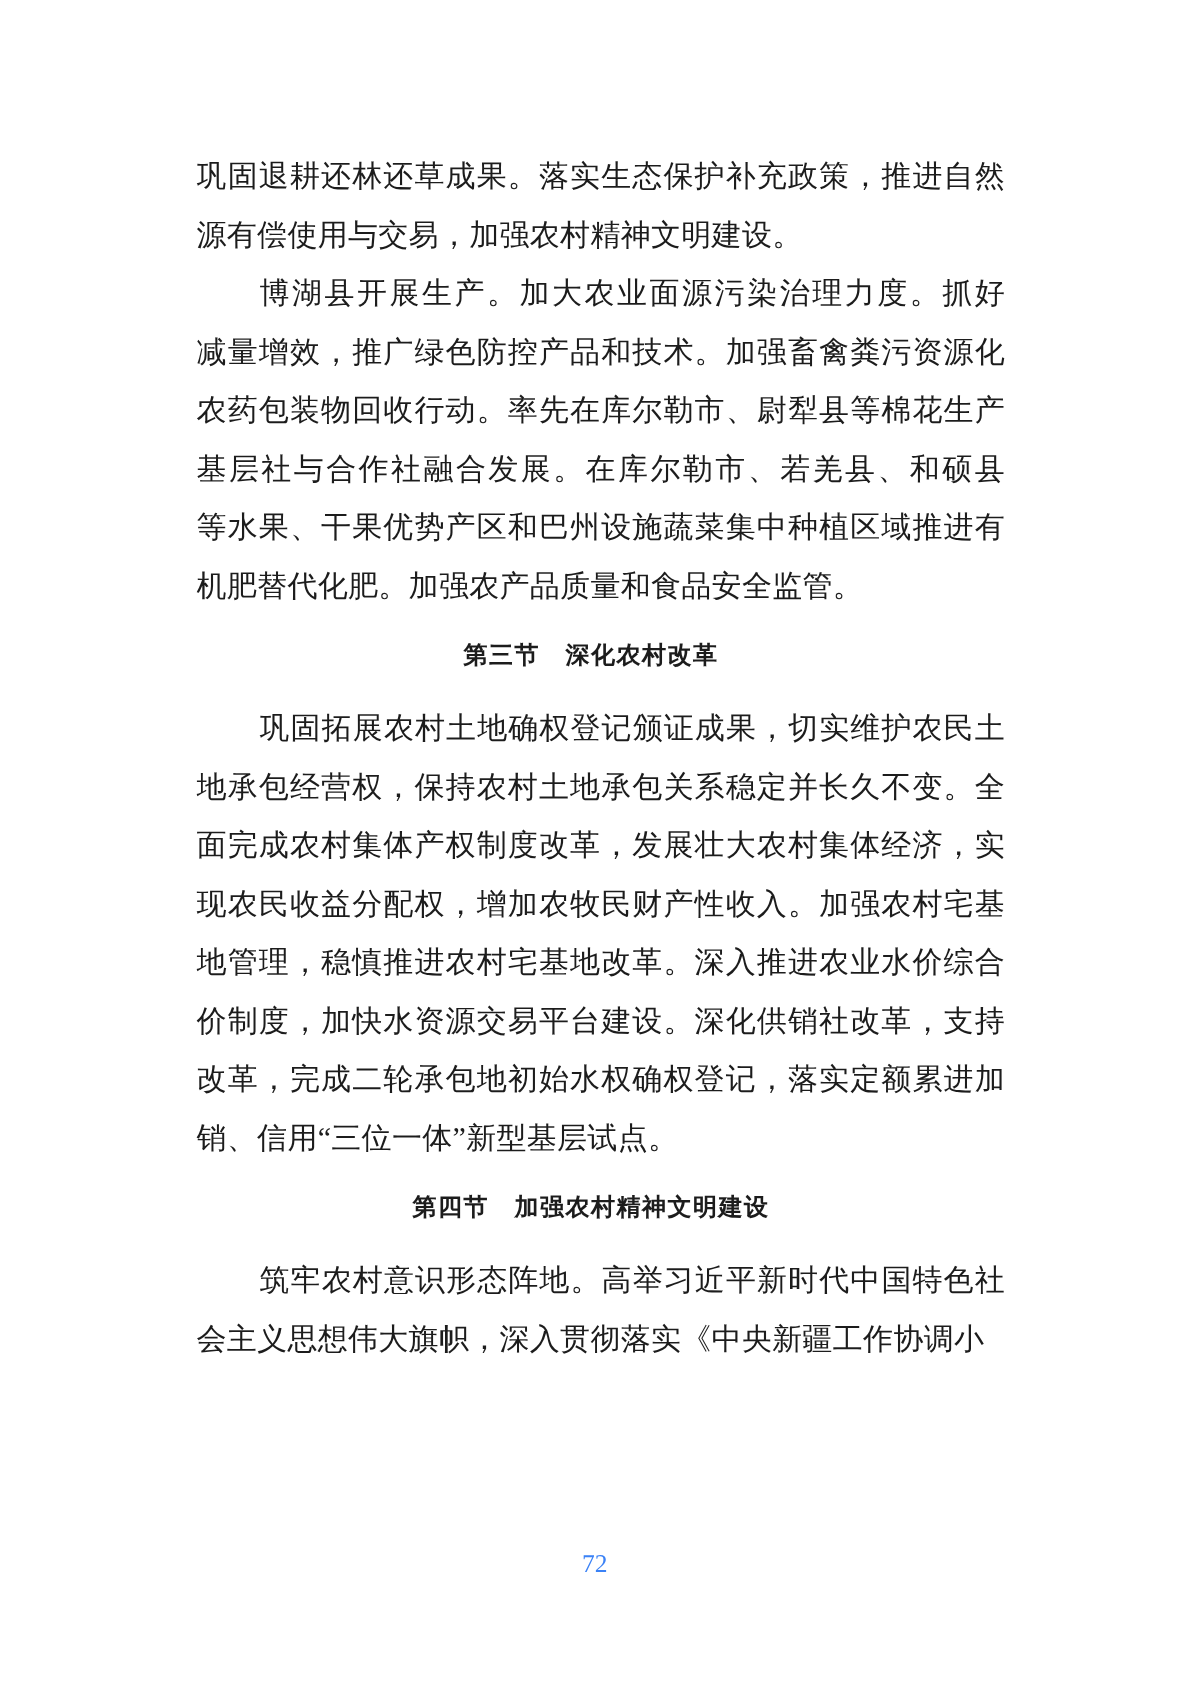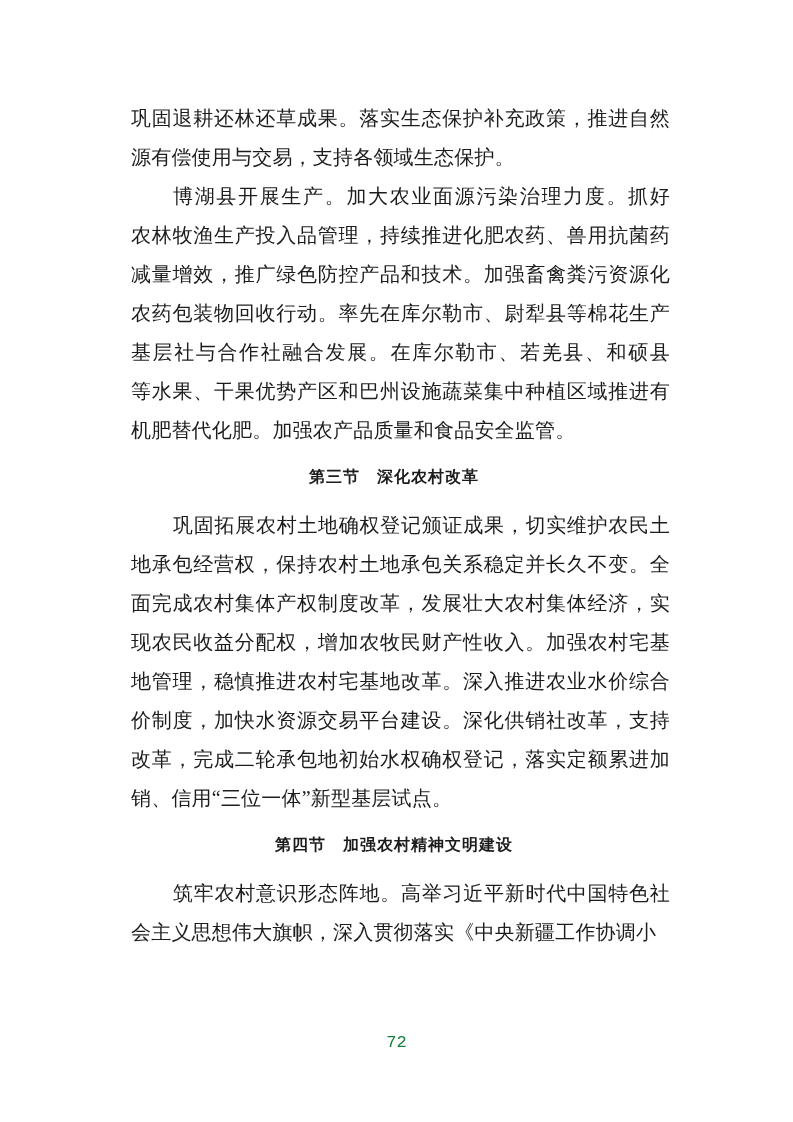--- a/index.html
+++ b/index.html
@@ -56,36 +56,35 @@
   .footer {
     position: absolute;
     left: 0;
     top: 1033px;
     width: 793px;
     text-align: center;
   }
   .page-number {
     font-size: 17px;
     line-height: 20px;
-    font-family: Liberation Mono, monospace;
-    color: #15803d;
+    font-family: Liberation Serif, serif;
+    color: #3b82f6;
   }
 </style>
 </head>
 <body>
 
 <div class="page">
   <div class="text-body">
       <div class="paragraph">
         <div class="line">巩固退耕还林还草成果。落实生态保护补充政策，推进自然资</div>
-        <div class="line para-last">源有偿使用与交易，支持各领域生态保护。</div>
+        <div class="line para-last">源有偿使用与交易，加强农村精神文明建设。</div>
       </div>
       <div class="paragraph">
         <div class="line indented">博湖县开展生产。加大农业面源污染治理力度。抓好</div>
-        <div class="line">农林牧渔生产投入品管理，持续推进化肥农药、兽用抗菌药</div>
         <div class="line">减量增效，推广绿色防控产品和技术。加强畜禽粪污资源化</div>
         <div class="line">农药包装物回收行动。率先在库尔勒市、尉犁县等棉花生产</div>
         <div class="line">基层社与合作社融合发展。在库尔勒市、若羌县、和硕县</div>
         <div class="line">等水果、干果优势产区和巴州设施蔬菜集中种植区域推进有</div>
         <div class="line para-last">机肥替代化肥。加强农产品质量和食品安全监管。</div>
       </div>
       <div class="heading">第三节　深化农村改革</div>
       <div class="paragraph">
         <div class="line indented">巩固拓展农村土地确权登记颁证成果，切实维护农民土</div>
         <div class="line">地承包经营权，保持农村土地承包关系稳定并长久不变。全</div>

